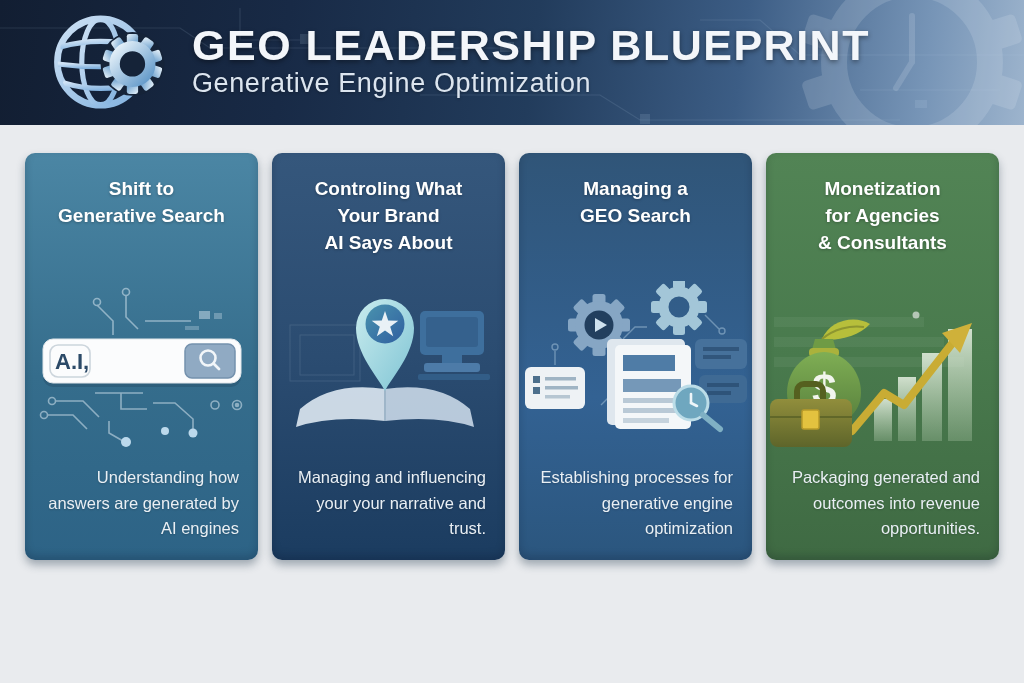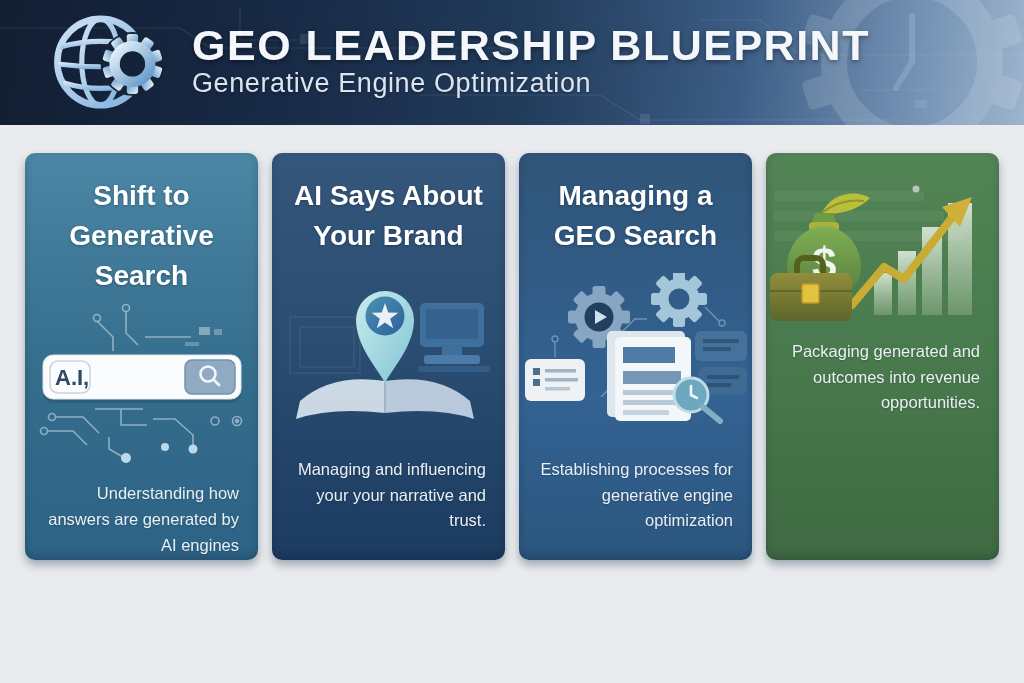--- a/index.html
+++ b/index.html
@@ -31,23 +31,24 @@
   .card{
     width:233px;height:407px;border-radius:10px;overflow:hidden;flex:0 0 auto;
     display:flex;flex-direction:column;
     box-shadow:0 5px 9px rgba(40,60,80,.38), inset 0 -4px 8px rgba(0,0,20,.18);
   }
   .card-1{background:linear-gradient(180deg,#4b86a4 0%,#356d8c 55%,#2d6386 100%)}
   .card-2{background:linear-gradient(180deg,#35577c 0%,#2b4c71 50%,#1b3c60 100%)}
   .card-3{background:linear-gradient(180deg,#305578 0%,#336293 60%,#2b567e 100%)}
   .card-4{background:linear-gradient(180deg,#528455 0%,#497a4d 50%,#3f6a43 100%)}
   .card-title{
-    box-sizing:border-box;min-height:118px;padding:23px 8px 0;text-align:center;
-    color:#ffffff;font-size:28px;font-weight:600;line-height:1.42;
+    box-sizing:border-box;min-height:118px;padding:15px 8px 0;text-align:center;
+    color:#ffffff;font-size:19px;font-weight:600;line-height:1.42;
     text-shadow:0 1px 3px rgba(0,0,0,.28);
+    margin-top:8px;
   }
   .card-title span{display:block}
   .card-illus{height:170px;margin-top:2px}
   .card-illus svg{display:block}
   .card-body{
     padding:14px 19px 0;color:#e9eff4;font-size:16.5px;line-height:1.56;font-weight:400;
     text-shadow:0 1px 2px rgba(0,0,0,.2);
     text-align:right;
   }
 </style>
@@ -193,22 +194,23 @@
             <line x1="188.5" y1="82.5" x2="194" y2="88" stroke="#f2f6f9" stroke-width="2.8" stroke-linecap="round"></line>
           </g>
         </g>
       </svg>
     </div>
     <div class="card-body">Understanding how answers are generated by AI engines</div>
   </div>
 
   <div class="card card-2">
     <div class="card-title">
+      <span>Controling What</span>
+      <span>Your Brand</span>
       <span>AI Says About</span>
-      <span>Your Brand</span>
     </div>
     <div class="card-illus">
       <svg width="233" height="170" viewBox="0 0 233 170">
         <defs>
           <linearGradient id="pinG" x1="0" y1="0" x2="1" y2="1">
             <stop offset="0" stop-color="#c9ecee"></stop>
               <stop offset="1" stop-color="#7fc4d4"></stop>
           </linearGradient>
           <linearGradient id="pinInner" x1="0" y1="0" x2="1" y2="1">
             <stop offset="0" stop-color="#4a93ae"></stop>
@@ -314,20 +316,25 @@
           <line x1="0" y1="0" x2="0" y2="-9" stroke="#eef6f9" stroke-width="2.6" stroke-linecap="round"></line>
           <line x1="0" y1="0" x2="6" y2="3" stroke="#eef6f9" stroke-width="2.6" stroke-linecap="round"></line>
           <line x1="12" y1="12" x2="29" y2="26" stroke="#7fb0c4" stroke-width="6" stroke-linecap="round"></line>
         </g>
       </svg>
     </div>
     <div class="card-body">Establishing processes for generative engine optimization</div>
   </div>
 
   <div class="card card-4">
+    <div class="card-title">
+      <span>Monetization</span>
+      <span>for Agencies</span>
+      <span>&amp; Consultants</span>
+    </div>
     <div class="card-illus">
       <svg width="233" height="170" viewBox="0 0 233 170">
         <defs>
           <linearGradient id="bagG" x1="0" y1="0" x2="0" y2="1">
             <stop offset="0" stop-color="#7fae54"></stop>
               <stop offset="1" stop-color="#567e3c"></stop>
           </linearGradient>
           <linearGradient id="caseG" x1="0" y1="0" x2="0" y2="1">
             <stop offset="0" stop-color="#918e3c"></stop>
               <stop offset="1" stop-color="#5e652a"></stop>

